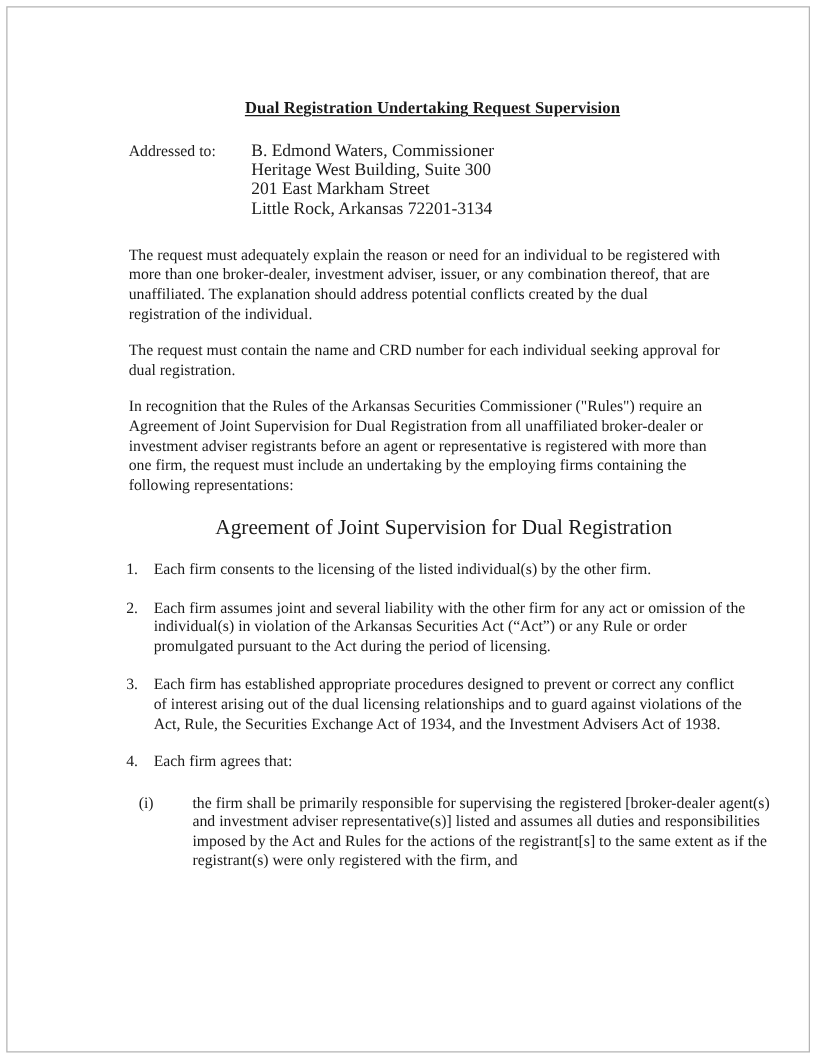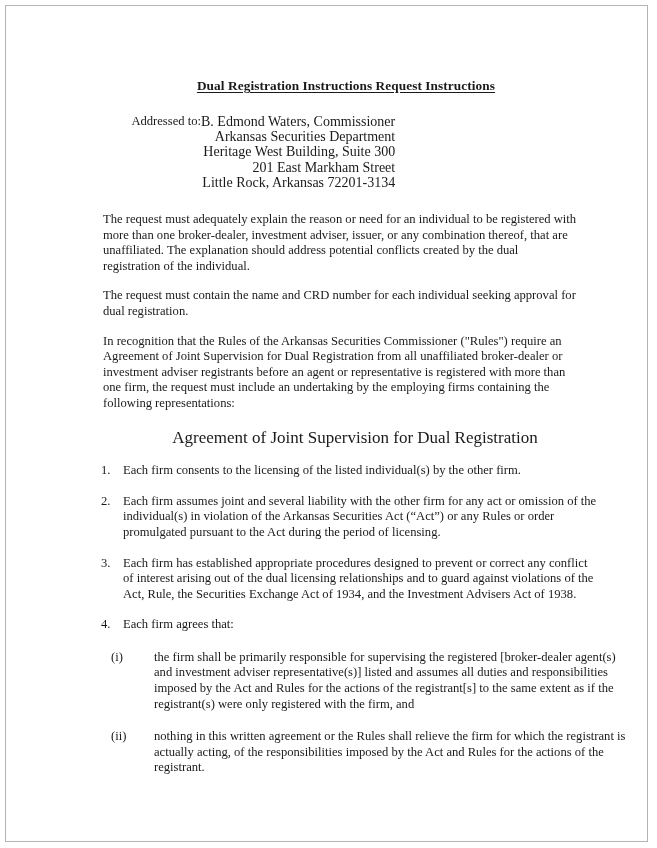--- a/index.html
+++ b/index.html
@@ -45,21 +45,20 @@
     margin: 0 0 20px 0;
     padding-left: 6px;
   }
 
   
   .addr-block {
     display: flex;
     align-items: flex-start;
     margin-bottom: 22px;
     padding-left: 6px;
-    text-align: right;
   }
   .addr-label {
     font-size: 12.6px;
     line-height: 15.2px;
     width: 98px;
     flex: 0 0 98px;
     white-space: nowrap;
   }
   .addr-lines {
     font-size: 14px;
@@ -133,27 +132,26 @@
     width: 30px;
     text-align: left;
   }
 </style>
 </head>
 <body>
 
 <div class="page">
   <div class="content">
 
-    <div class="doc-title">Dual Registration Instructions Request Instructions</div>
+    <div class="doc-title">Dual Registration Undertaking Request Supervision</div>
 
     <div class="addr-block">
       <div class="addr-label">Addressed to:</div>
       <div class="addr-lines">
         <div>B. Edmond Waters, Commissioner</div>
-        <div>Arkansas Securities Department</div>
         <div>Heritage West Building, Suite 300</div>
         <div>201 East Markham Street</div>
         <div>Little Rock, Arkansas 72201-3134</div>
       </div>
     </div>
 
     <p class="para para-wide">The request must adequately explain the reason or need for an individual to be registered with more than one broker-dealer, investment adviser, issuer, or any combination thereof, that are unaffiliated. The explanation should address potential conflicts created by the dual registration of the individual.</p>
 
     <p class="para para-wide">The request must contain the name and CRD number for each individual seeking approval for dual registration.</p>
 
@@ -161,37 +159,33 @@
 
     <div class="center-heading">Agreement of Joint Supervision for Dual Registration</div>
 
     <ol class="num-list">
       <li class="num-item">
         <span class="marker">1.</span>
         <span>Each firm consents to the licensing of the listed individual(s) by the other firm.</span>
       </li>
       <li class="num-item">
         <span class="marker">2.</span>
-        <span>Each firm assumes joint and several liability with the other firm for any act or omission of the individual(s) in violation of the Arkansas Securities Act (“Act”) or any Rules or order promulgated pursuant to the Act during the period of licensing.</span>
+        <span>Each firm assumes joint and several liability with the other firm for any act or omission of the individual(s) in violation of the Arkansas Securities Act (“Act”) or any Rule or order promulgated pursuant to the Act during the period of licensing.</span>
       </li>
       <li class="num-item">
         <span class="marker">3.</span>
         <span>Each firm has established appropriate procedures designed to prevent or correct any conflict of interest arising out of the dual licensing relationships and to guard against violations of the Act, Rule, the Securities Exchange Act of 1934, and the Investment Advisers Act of 1938.</span>
       </li>
       <li class="num-item">
         <span class="marker">4.</span>
         <span>Each firm agrees that:</span>
       </li>
     </ol>
 
     <ol class="roman-list">
       <li class="roman-item">
         <span class="marker">(i)</span>
         <span>the firm shall be primarily responsible for supervising the registered [broker-dealer agent(s) and investment adviser representative(s)] listed and assumes all duties and responsibilities imposed by the  Act and Rules for the actions of the registrant[s] to the same extent as if the registrant(s) were only registered with the firm, and</span>
       </li>
-      <li class="roman-item">
-        <span class="marker">(ii)</span>
-        <span>nothing in this written agreement or the Rules shall relieve the firm for which the registrant is actually acting, of the responsibilities imposed by the Act and Rules for the actions of the registrant.</span>
-      </li>
     </ol>
 
   </div>
 </div>
 
 </body></html>

